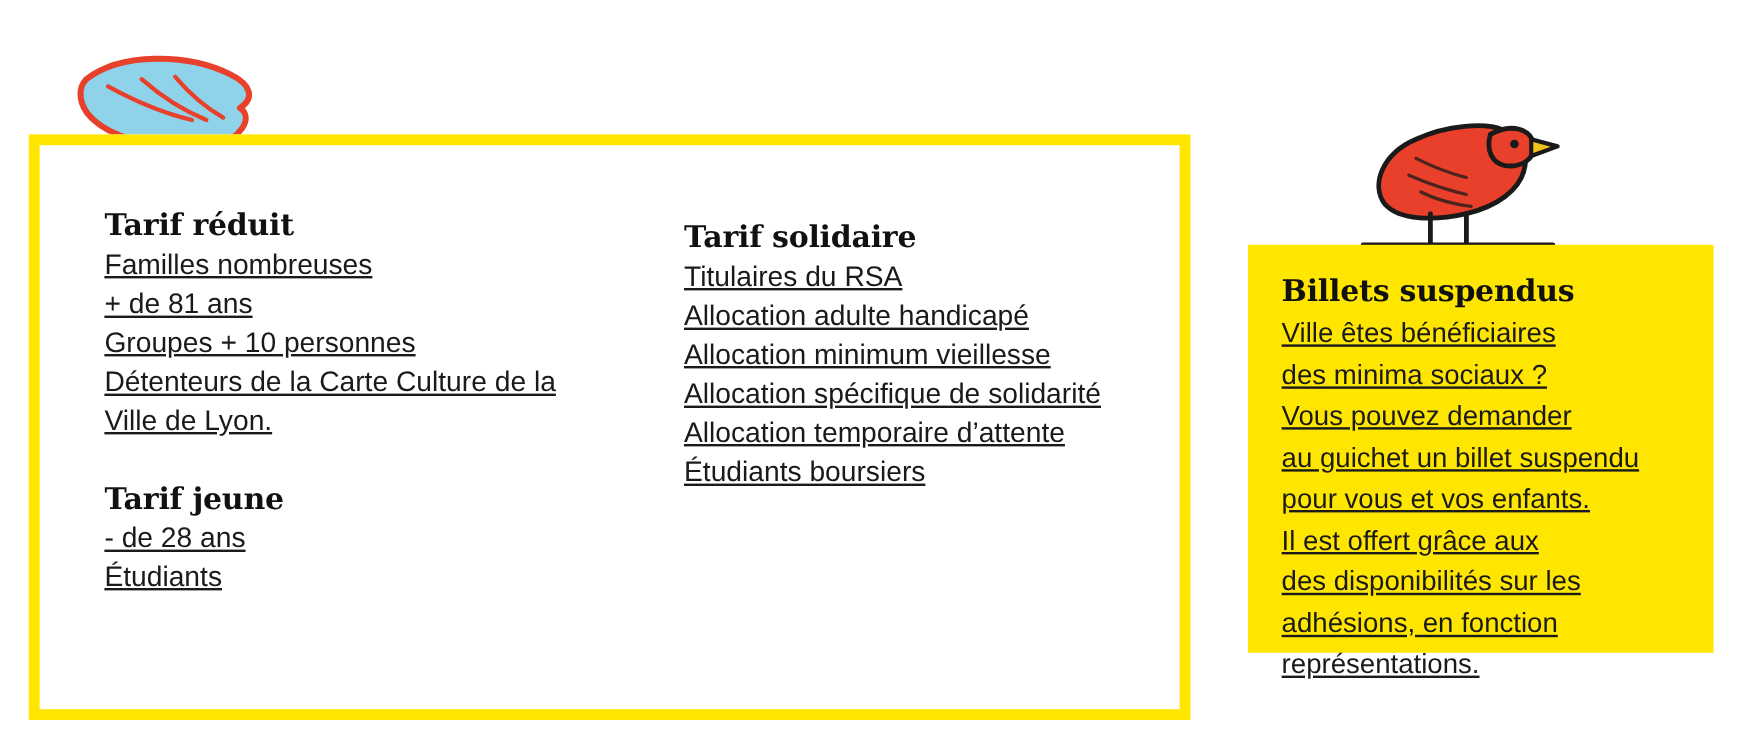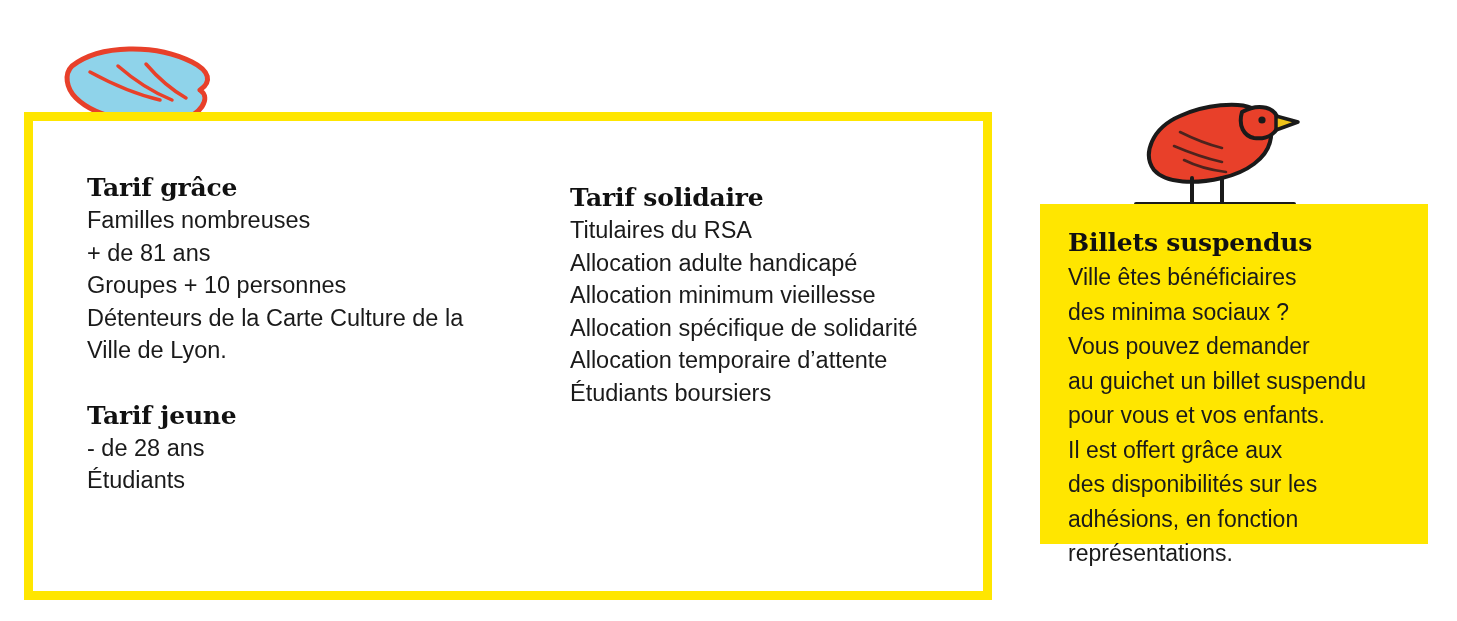--- a/index.html
+++ b/index.html
@@ -63,20 +63,21 @@
     margin: 0;
     padding: 0;
     list-style: none;
   }
   ul.lines li {
     font-family: "Liberation Sans", sans-serif;
     font-size: 23.5px;
     line-height: 32.5px;
     color: #1a1a1a;
     white-space: pre-wrap;
+    text-decoration: underline;
   }
 
   .group-gap {
     height: 34px;
   }
 
   
   #billets-card {
     position: absolute;
     left: 1040px;
@@ -143,21 +144,21 @@
     <path d="M10 112 L168 112" stroke="#1a1a1a" stroke-width="4" stroke-linecap="round"></path>
   </svg>
 </div>
 
 <section id="tarifs-panel">
   <div class="columns">
 
     <div class="col-left">
 
       <div>
-        <h2 class="block-title">Tarif grâce</h2>
+        <h2 class="block-title">Tarif réduit</h2>
         <ul class="lines">
           <li>Familles nombreuses</li>
           <li>+ de 81 ans</li>
           <li>Groupes + 10 personnes</li>
           <li>Détenteurs de la Carte Culture de la</li>
           <li>Ville de Lyon.</li>
         </ul>
       </div>
 
       <div class="group-gap"></div>

